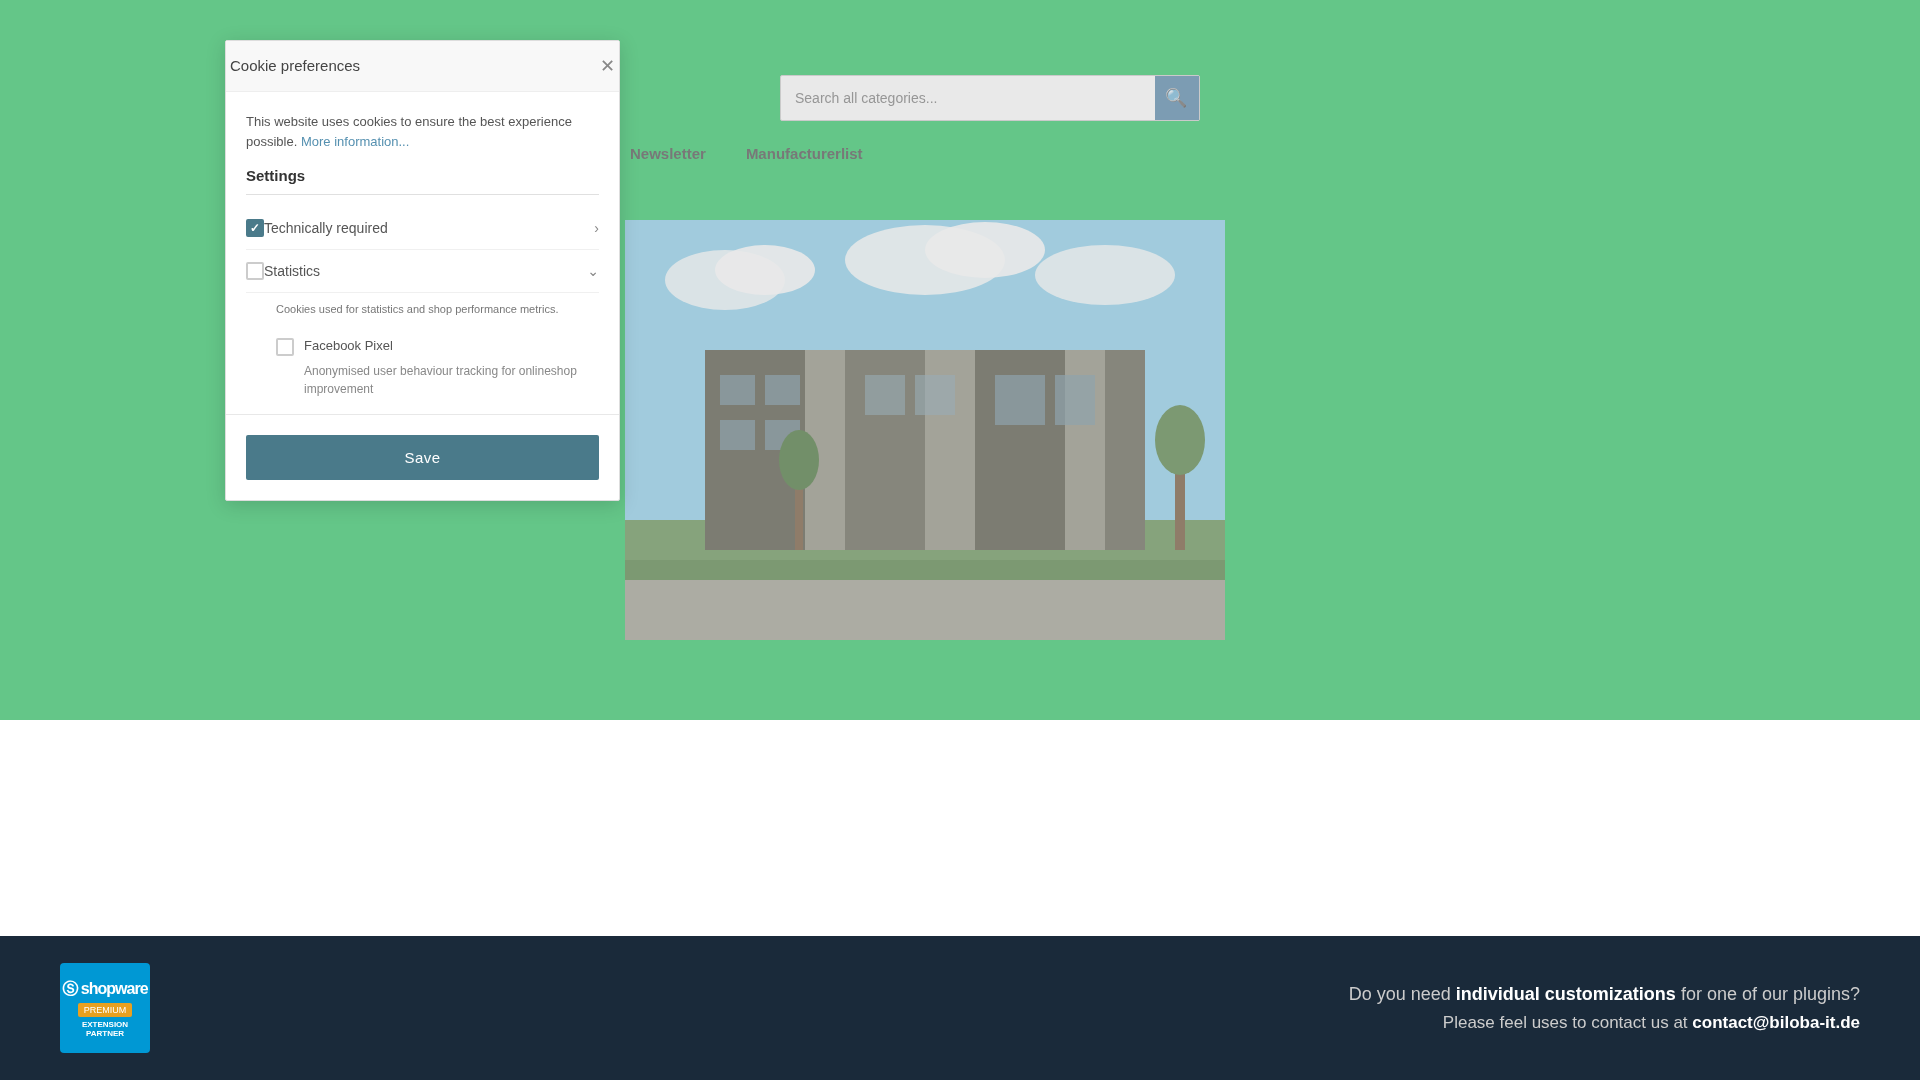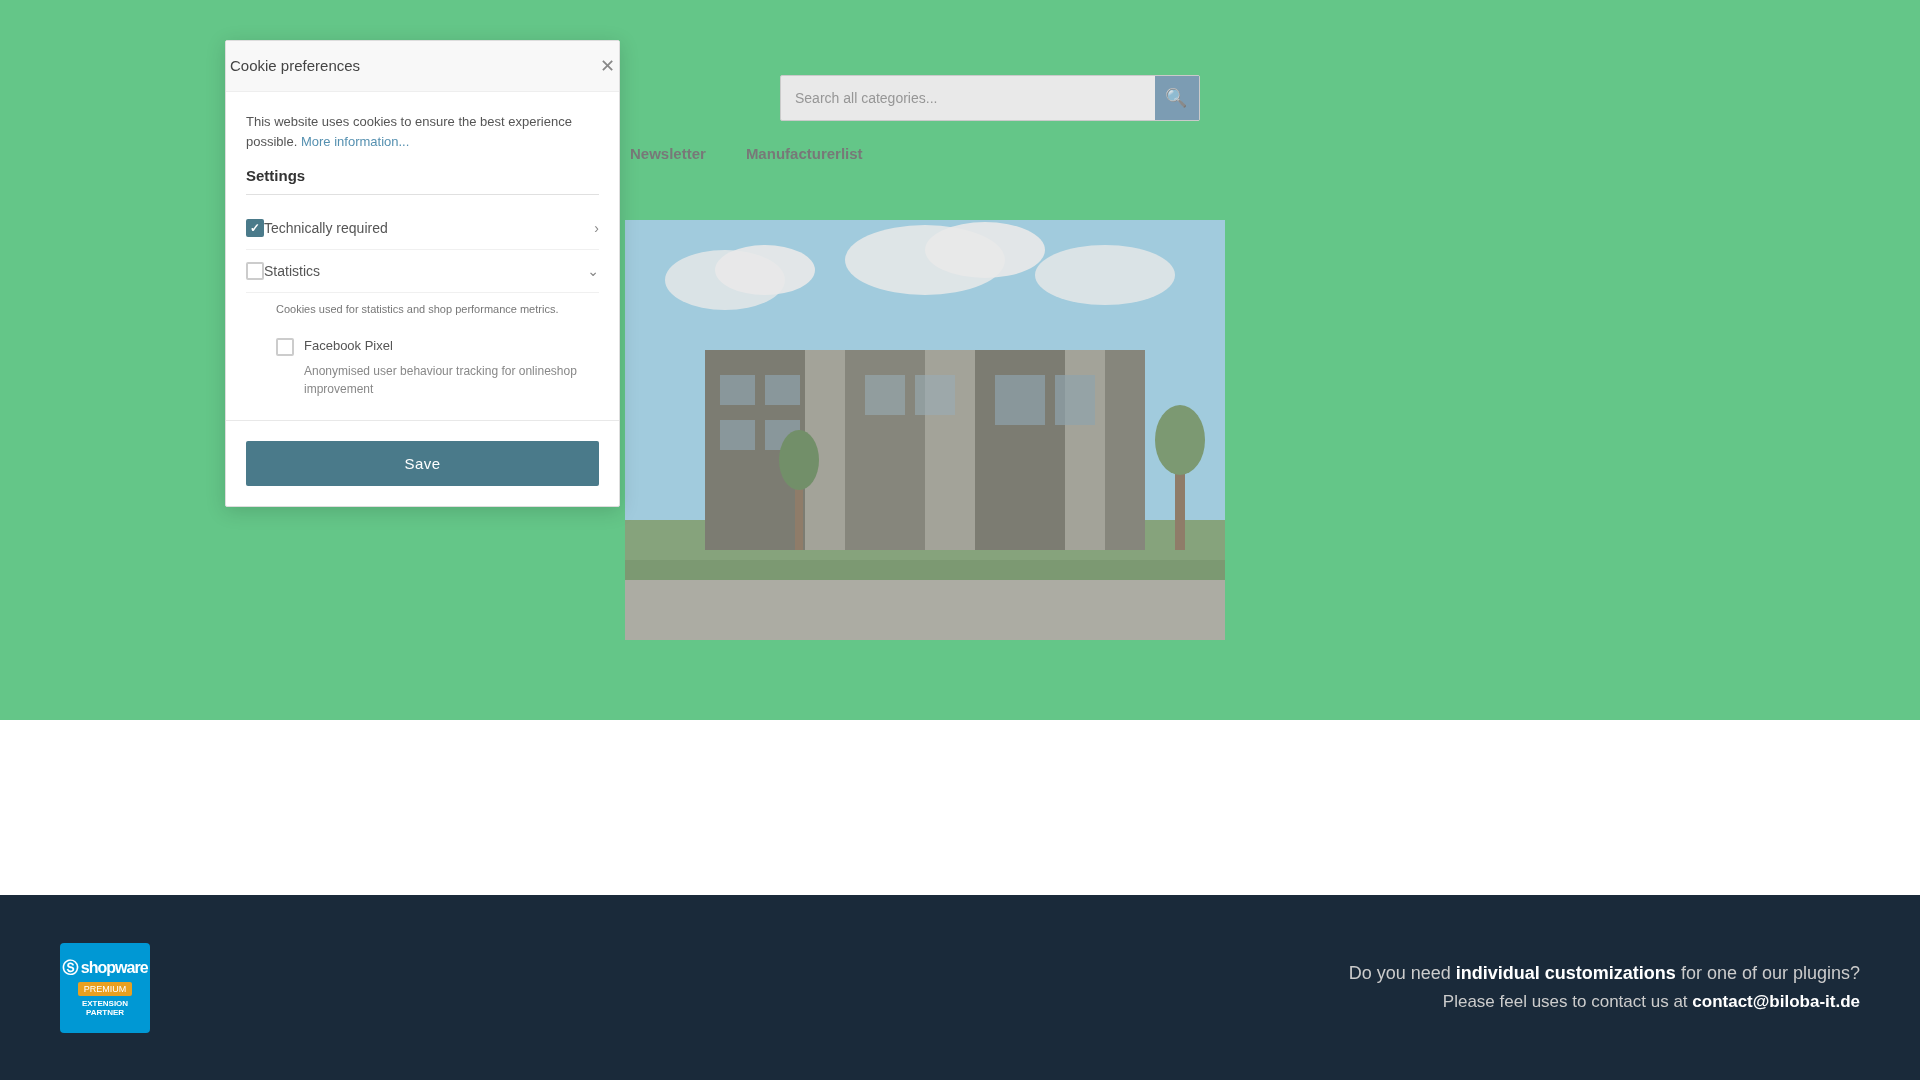--- a/index.html
+++ b/index.html
@@ -118,21 +118,21 @@
       width: 100%;
       height: 100%;
     }
 
     
     .footer {
       position: absolute;
       bottom: 0;
       left: 0;
       width: 1920px;
-      height: 185px;
+      height: 144px;
       background: #1a2a3a;
       display: flex;
       align-items: center;
       justify-content: space-between;
       padding: 0 60px;
       z-index: 5;
     }
 
     .shopware-badge {
       width: 90px;
@@ -318,21 +318,21 @@
       font-size: 12px;
       color: #888;
       padding-left: 28px;
       line-height: 1.5;
       margin-bottom: 8px;
     }
 
     .dialog-footer {
       padding: 20px;
       border-top: 1px solid #e8e8e8;
-      margin-top: 10px;
+      margin-top: 4px;
     }
 
     .save-btn {
       width: 100%;
       padding: 14px;
       background: #4a7a8a;
       color: white;
       font-size: 15px;
       font-weight: normal;
       border: none;

